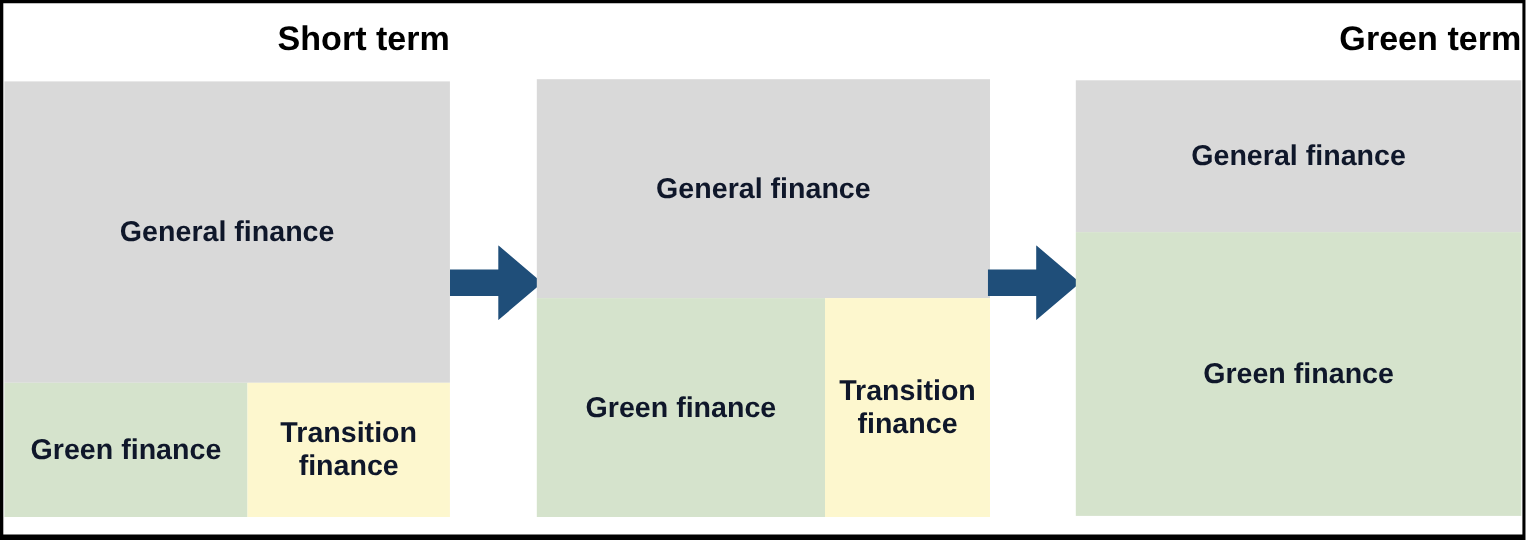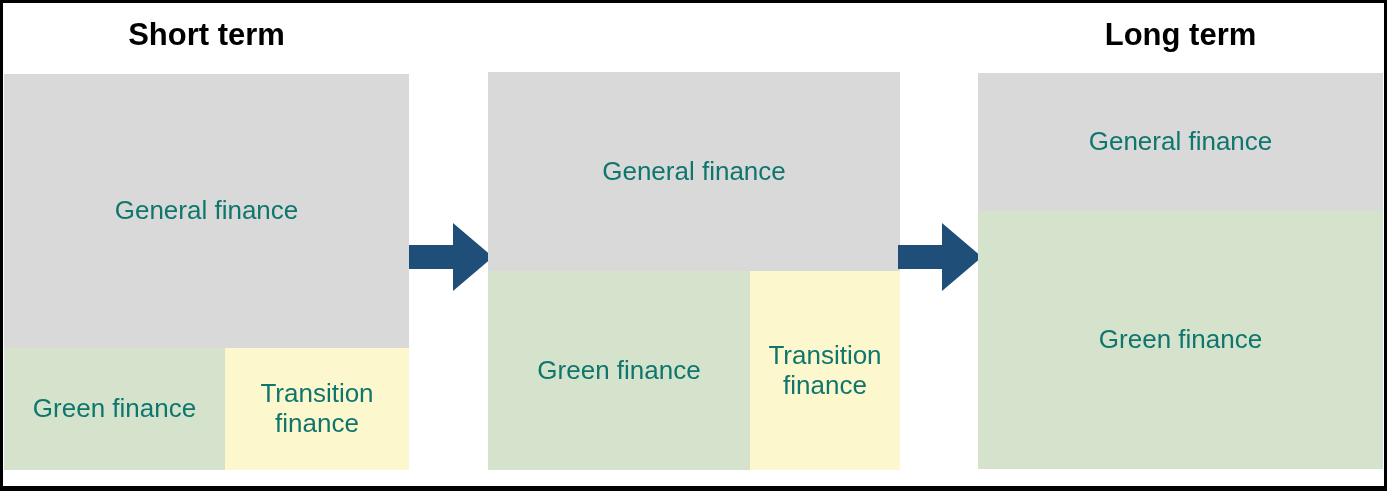--- a/index.html
+++ b/index.html
@@ -15,37 +15,37 @@
     border-bottom-width: 5px;
     overflow: hidden;
   }
 
   .col-title {
     position: absolute;
     top: 14px;
     font-size: 31px;
     font-weight: bold;
     color: #000000;
-    text-align: center;
+    text-align: right;
     line-height: 1.15;
     white-space: nowrap;
   }
   .t1 { left: 1px;   width: 405px; }
   .t2 { left: 485px; width: 412px; }
   .t3 { left: 975px; width: 405px; }
 
   .block {
     position: absolute;
     display: flex;
     align-items: center;
     justify-content: center;
     text-align: center;
     font-size: 26px;
-    font-weight: normal;
-    color: #0f766e;
+    font-weight: bold;
+    color: #0f172a;
     line-height: 1.15;
   }
 
   
   .c1-general    { left: 1px;   top: 71px;  width: 405px; height: 274px; }
   .c1-green      { left: 1px;   top: 345px; width: 221px; height: 122px; }
   .c1-transition { left: 222px; top: 345px; width: 184px; height: 122px; }
 
   
   .c2-general    { left: 485px; top: 69px;  width: 412px; height: 199px; }
@@ -61,21 +61,21 @@
   .arrow-2 { left: 895px; top: 220px; }
 
   .label { max-width: 100%; }
 </style>
 </head>
 <body>
 
 <div class="frame">
 
   <div class="col-title t1">Short term</div>
-  <div class="col-title t3">Long term</div>
+  <div class="col-title t3">Green term</div>
 
   <div class="block c1-general" style="background-color: rgb(217, 217, 217);">
     <span class="label">General finance</span>
   </div>
   <div class="block c1-green" style="background-color: rgb(213, 227, 204);">
     <span class="label">Green finance</span>
   </div>
   <div class="block c1-transition" style="background-color: rgb(253, 247, 206);">
     <span class="label">Transition finance</span>
   </div>

